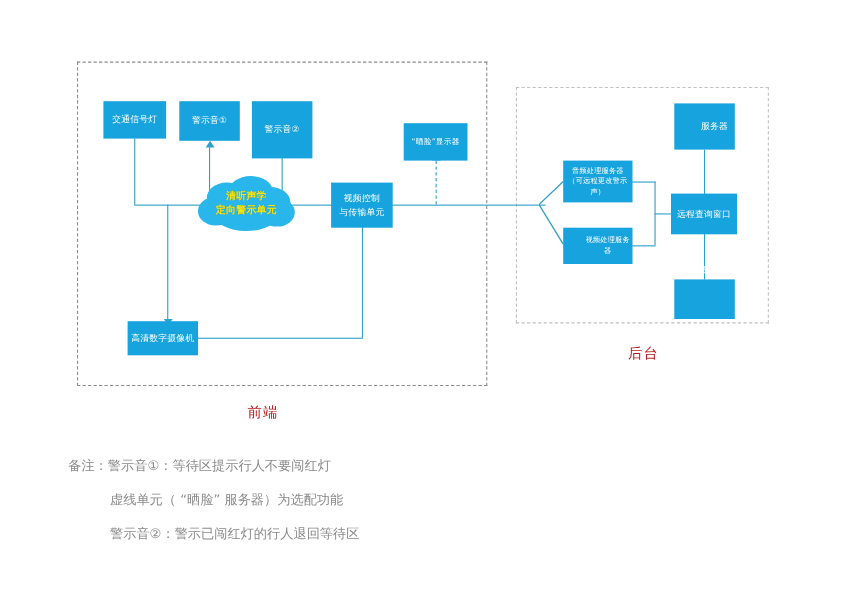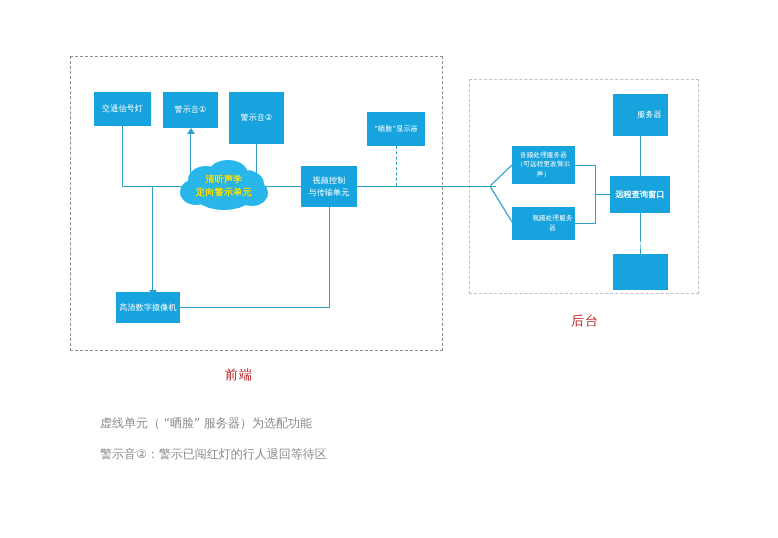--- a/index.html
+++ b/index.html
@@ -217,27 +217,28 @@
   </div>
 
   <div class="node" style="left:512px; top:207px; width:63px; height:33px; font-size:6.5px;padding-left:20px;">
     <span>视频处理服务器</span>
   </div>
 
   <div class="node" style="left:613px; top:94px; width:55px; height:42px;padding-left:20px;">
     <span>服务器</span>
   </div>
 
-  <div class="node" style="left:610px; top:176px; width:60px; height:37px;font-weight:bold;">
+  <div class="node" style="left:610px; top:176px; width:60px; height:37px;">
     <span>远程查询窗口</span>
   </div>
 
   <div class="node" style="left:613px; top:254px; width:55px; height:36px;gap:41px;">
     <span>监视器</span>
     <span class="l2">（管理员）</span>
   </div>
 
   <div class="notes" style="left:62px; top:417px;">
+    <div class="note-line">备注：警示音①：等待区提示行人不要闯红灯</div>
     <div class="note-line note-indent">虚线单元（ “晒脸” 服务器）为选配功能</div>
     <div class="note-line note-indent">警示音②：警示已闯红灯的行人退回等待区</div>
   </div>
 
 </div>
 
 </body></html>

